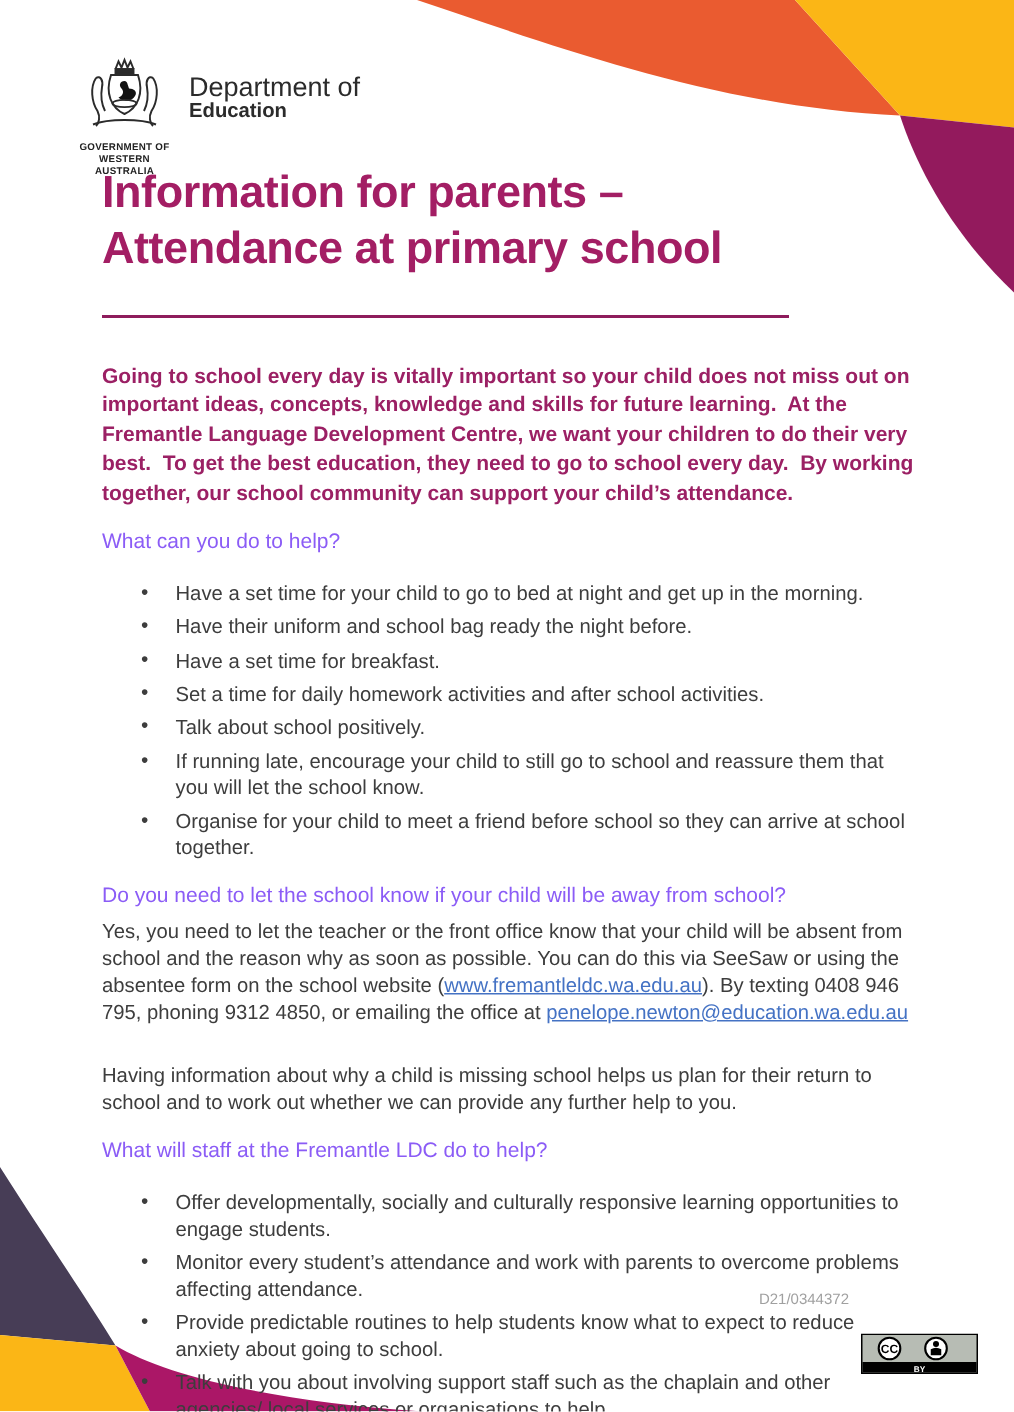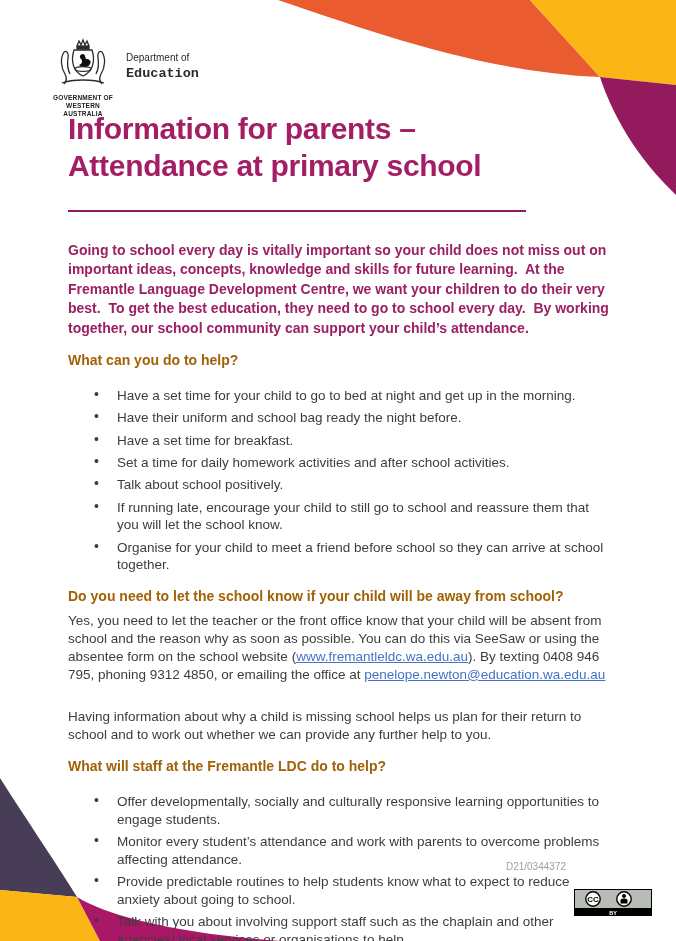--- a/index.html
+++ b/index.html
@@ -12,31 +12,31 @@
     overflow:hidden;
   }
   .decor { position:absolute; pointer-events:none; z-index:0; }
   #decor-top-right { top:0; right:0; }
   #decor-bottom-left { bottom:0; left:0; }
 
   .logo-row { position:absolute; top:38px; left:52px; display:flex; gap:12px; z-index:2; }
   .crest-col { width:62px; text-align:center; }
   .gov-text { font-size:6.5px; font-weight:bold; color:#222; line-height:8px; letter-spacing:0.2px; margin-top:2px; }
   .dept-text { margin-top:12px; color:#2b2b2b; }
-  .dept-line1 { font-size:10px; line-height:16px; }
-  .dept-line2 { font-size:13.5px; font-weight:bold; line-height:16px;font-family:Liberation Mono, monospace; }
+  .dept-line1 { font-size:18px; line-height:16px; }
+  .dept-line2 { font-size:13.5px; font-weight:bold; line-height:16px; }
 
   .content { position:relative; z-index:1; padding:110px 64px 0 68px; }
 
   h1.title { margin:0; font-size:30px; line-height:37px; font-weight:bold; color:#A31E64; letter-spacing:-0.3px; }
   .rule { border:none; border-top:2.5px solid #8E1C5C; width:458px; margin:26px 0 0 0; }
 
   p.intro { margin:29px 0 0 0; font-size:14px; line-height:19.4px; font-weight:bold; color:#9B2064; white-space:pre-wrap; }
 
-  h2.sect { margin:13px 0 0 0; font-size:14px; line-height:18px; font-weight:bold; color:#a16207; }
+  h2.sect { margin:13px 0 0 0; font-size:14px; line-height:18px; font-weight:normal; color:#8b5cf6; }
 
   ul.bullets { margin:18px 0 0 0; padding:0 0 0 49px; }
   ul.bullets li {
     list-style:none; position:relative;
     font-size:13.5px; line-height:17.8px; color:#3d3d3d;
     margin-bottom:4.5px;
   }
   ul.bullets li::before { content:"\2022"; position:absolute; left:-23px; top:-1px; font-size:14px; color:#3d3d3d; }
 
   p.body { margin:7px 0 0 0; font-size:13.5px; line-height:17.8px; color:#3d3d3d; }

